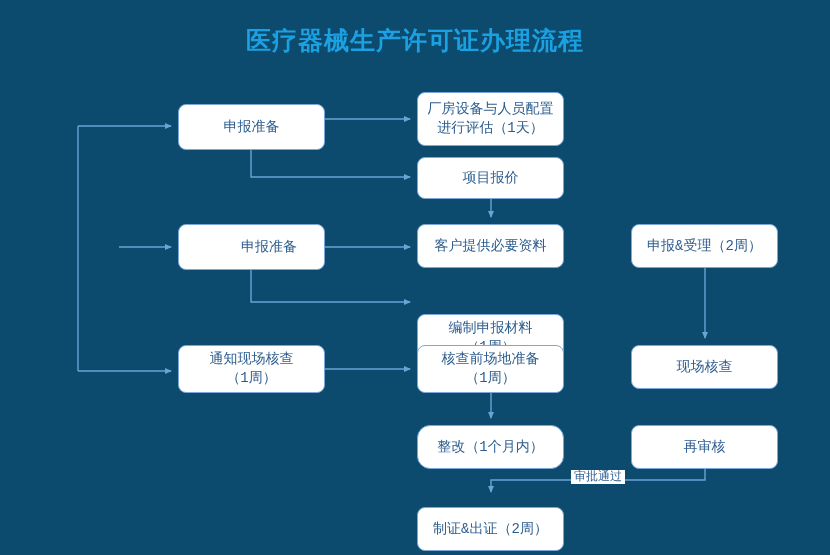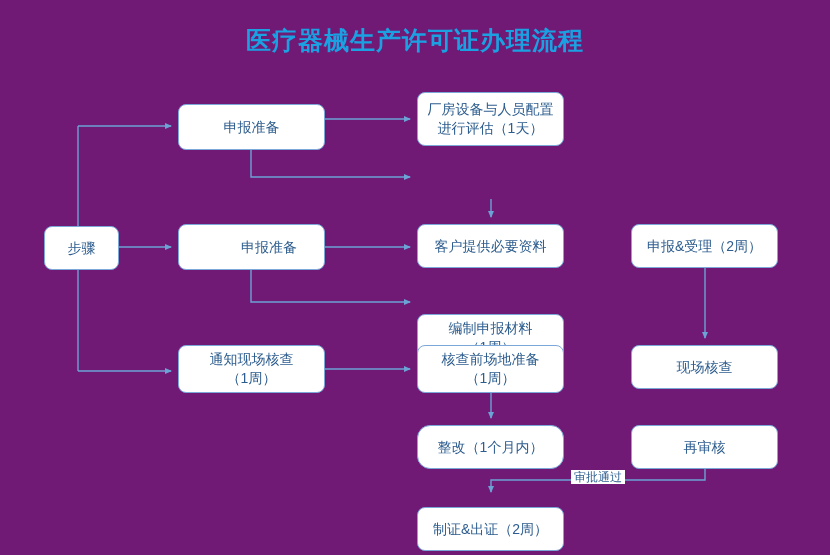--- a/index.html
+++ b/index.html
@@ -7,22 +7,23 @@
     padding: 0;
     background: #ffffff;
   }
   body {
     font-family: "Liberation Sans", "DejaVu Sans", sans-serif;
   }
   #canvas {
     position: relative;
     width: 830px;
     height: 555px;
-    background: #701a75;
+    background: #0c4a6e;
     overflow: hidden;
+    font-family: Liberation Mono, monospace;
   }
   #flow-svg {
     position: absolute;
     left: 0;
     top: 0;
     width: 830px;
     height: 555px;
   }
   .title {
     position: absolute;
@@ -100,32 +101,32 @@
       <path d="M491,327 L491,338" marker-end="url(#arrow)"></path>
 
       <path d="M491,393 L491,418" marker-end="url(#arrow)"></path>
 
       <path d="M705,469 L705,480 L491,480 L491,492" marker-end="url(#arrow)"></path>
 
       <path d="M705,268 L705,338" marker-end="url(#arrow)"></path>
     </g>
   </svg>
 
-  <div class="node" style="left:44px;top:226px;width:75px;height:44px;">步骤</div>
 
   <div class="node" style="left:178px;top:104px;width:147px;height:46px;">申报准备</div>
 
   <div class="node" style="left:178px;top:224px;width:147px;height:46px;padding-left:35px;">申报准备</div>
 
   <div class="node" style="left:178px;top:345px;width:147px;height:48px;">通知现场核查
 （1周）</div>
 
   <div class="node" style="left:417px;top:92px;width:147px;height:54px;">厂房设备与人员配置
 进行评估（1天）</div>
 
+  <div class="node" style="left:417px;top:157px;width:147px;height:42px;">项目报价</div>
 
   <div class="node" style="left:417px;top:224px;width:147px;height:44px;">客户提供必要资料</div>
 
   <div class="node" style="left:417px;top:279px;width:147px;height:48px;margin-top:35px;">编制申报材料
 （1周）</div>
 
   <div class="node" style="left:417px;top:345px;width:147px;height:48px;">核查前场地准备
 （1周）</div>
 
   <div class="node" style="left:417px;top:425px;width:147px;height:44px;border-radius:13px;">整改（1个月内）</div>

